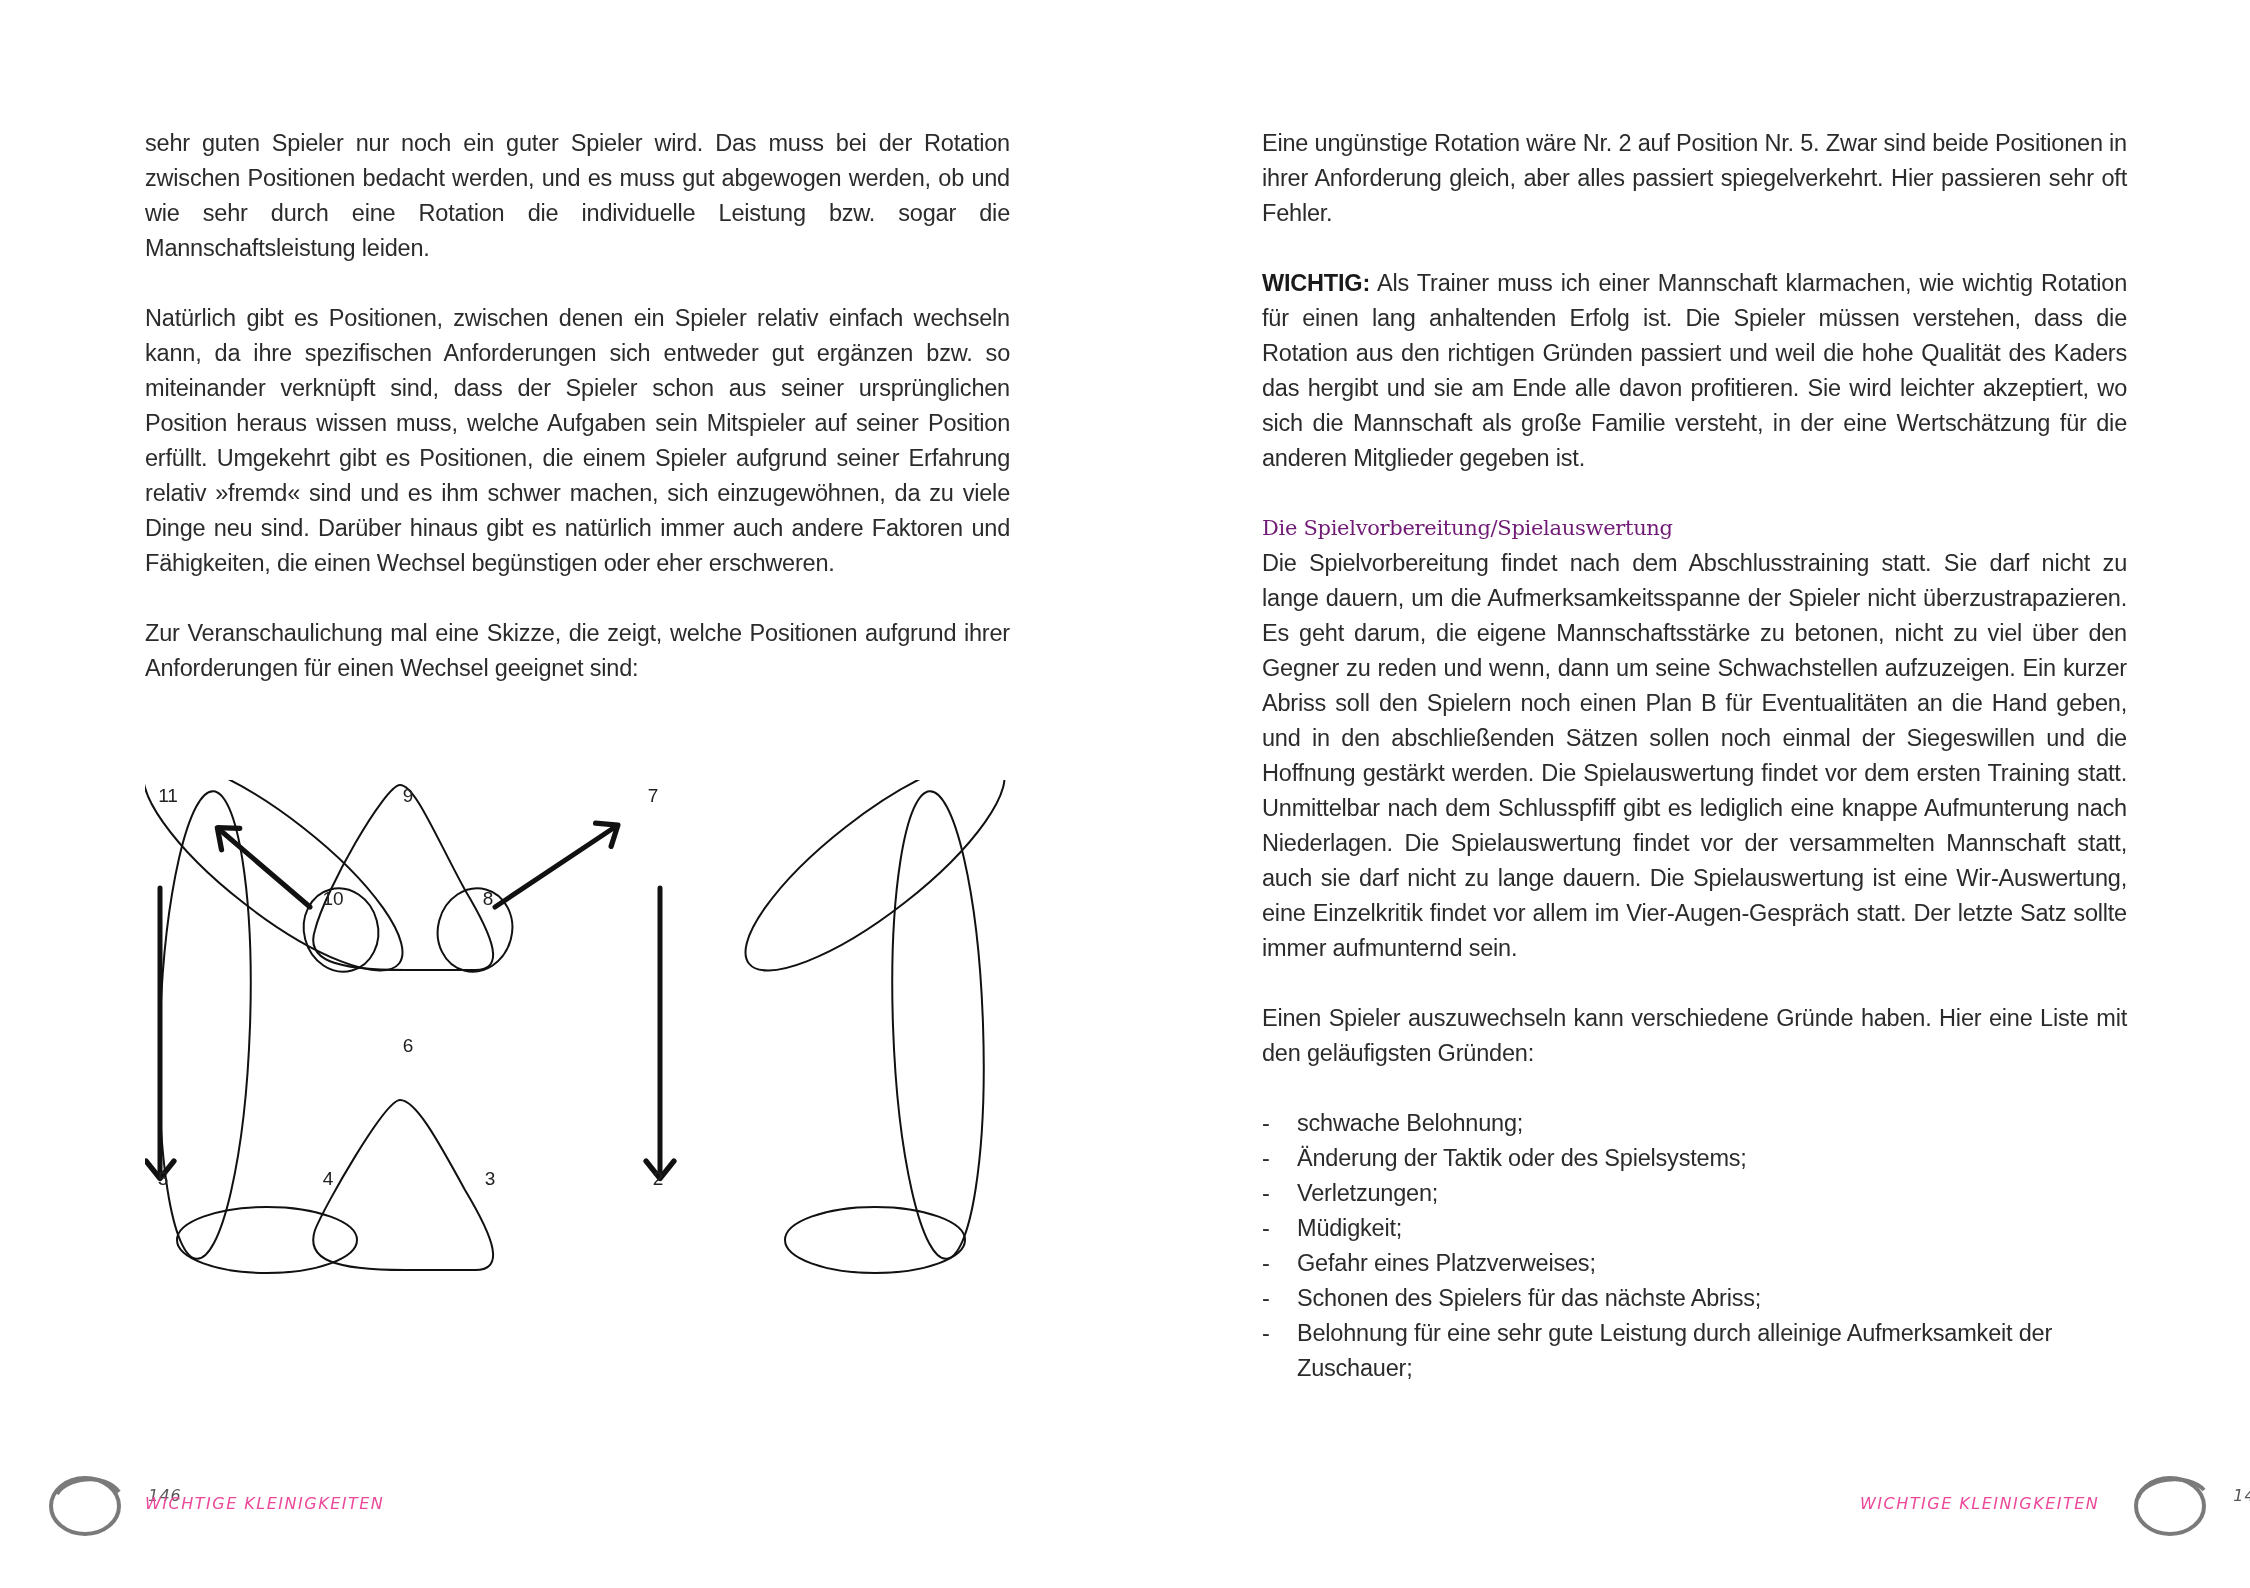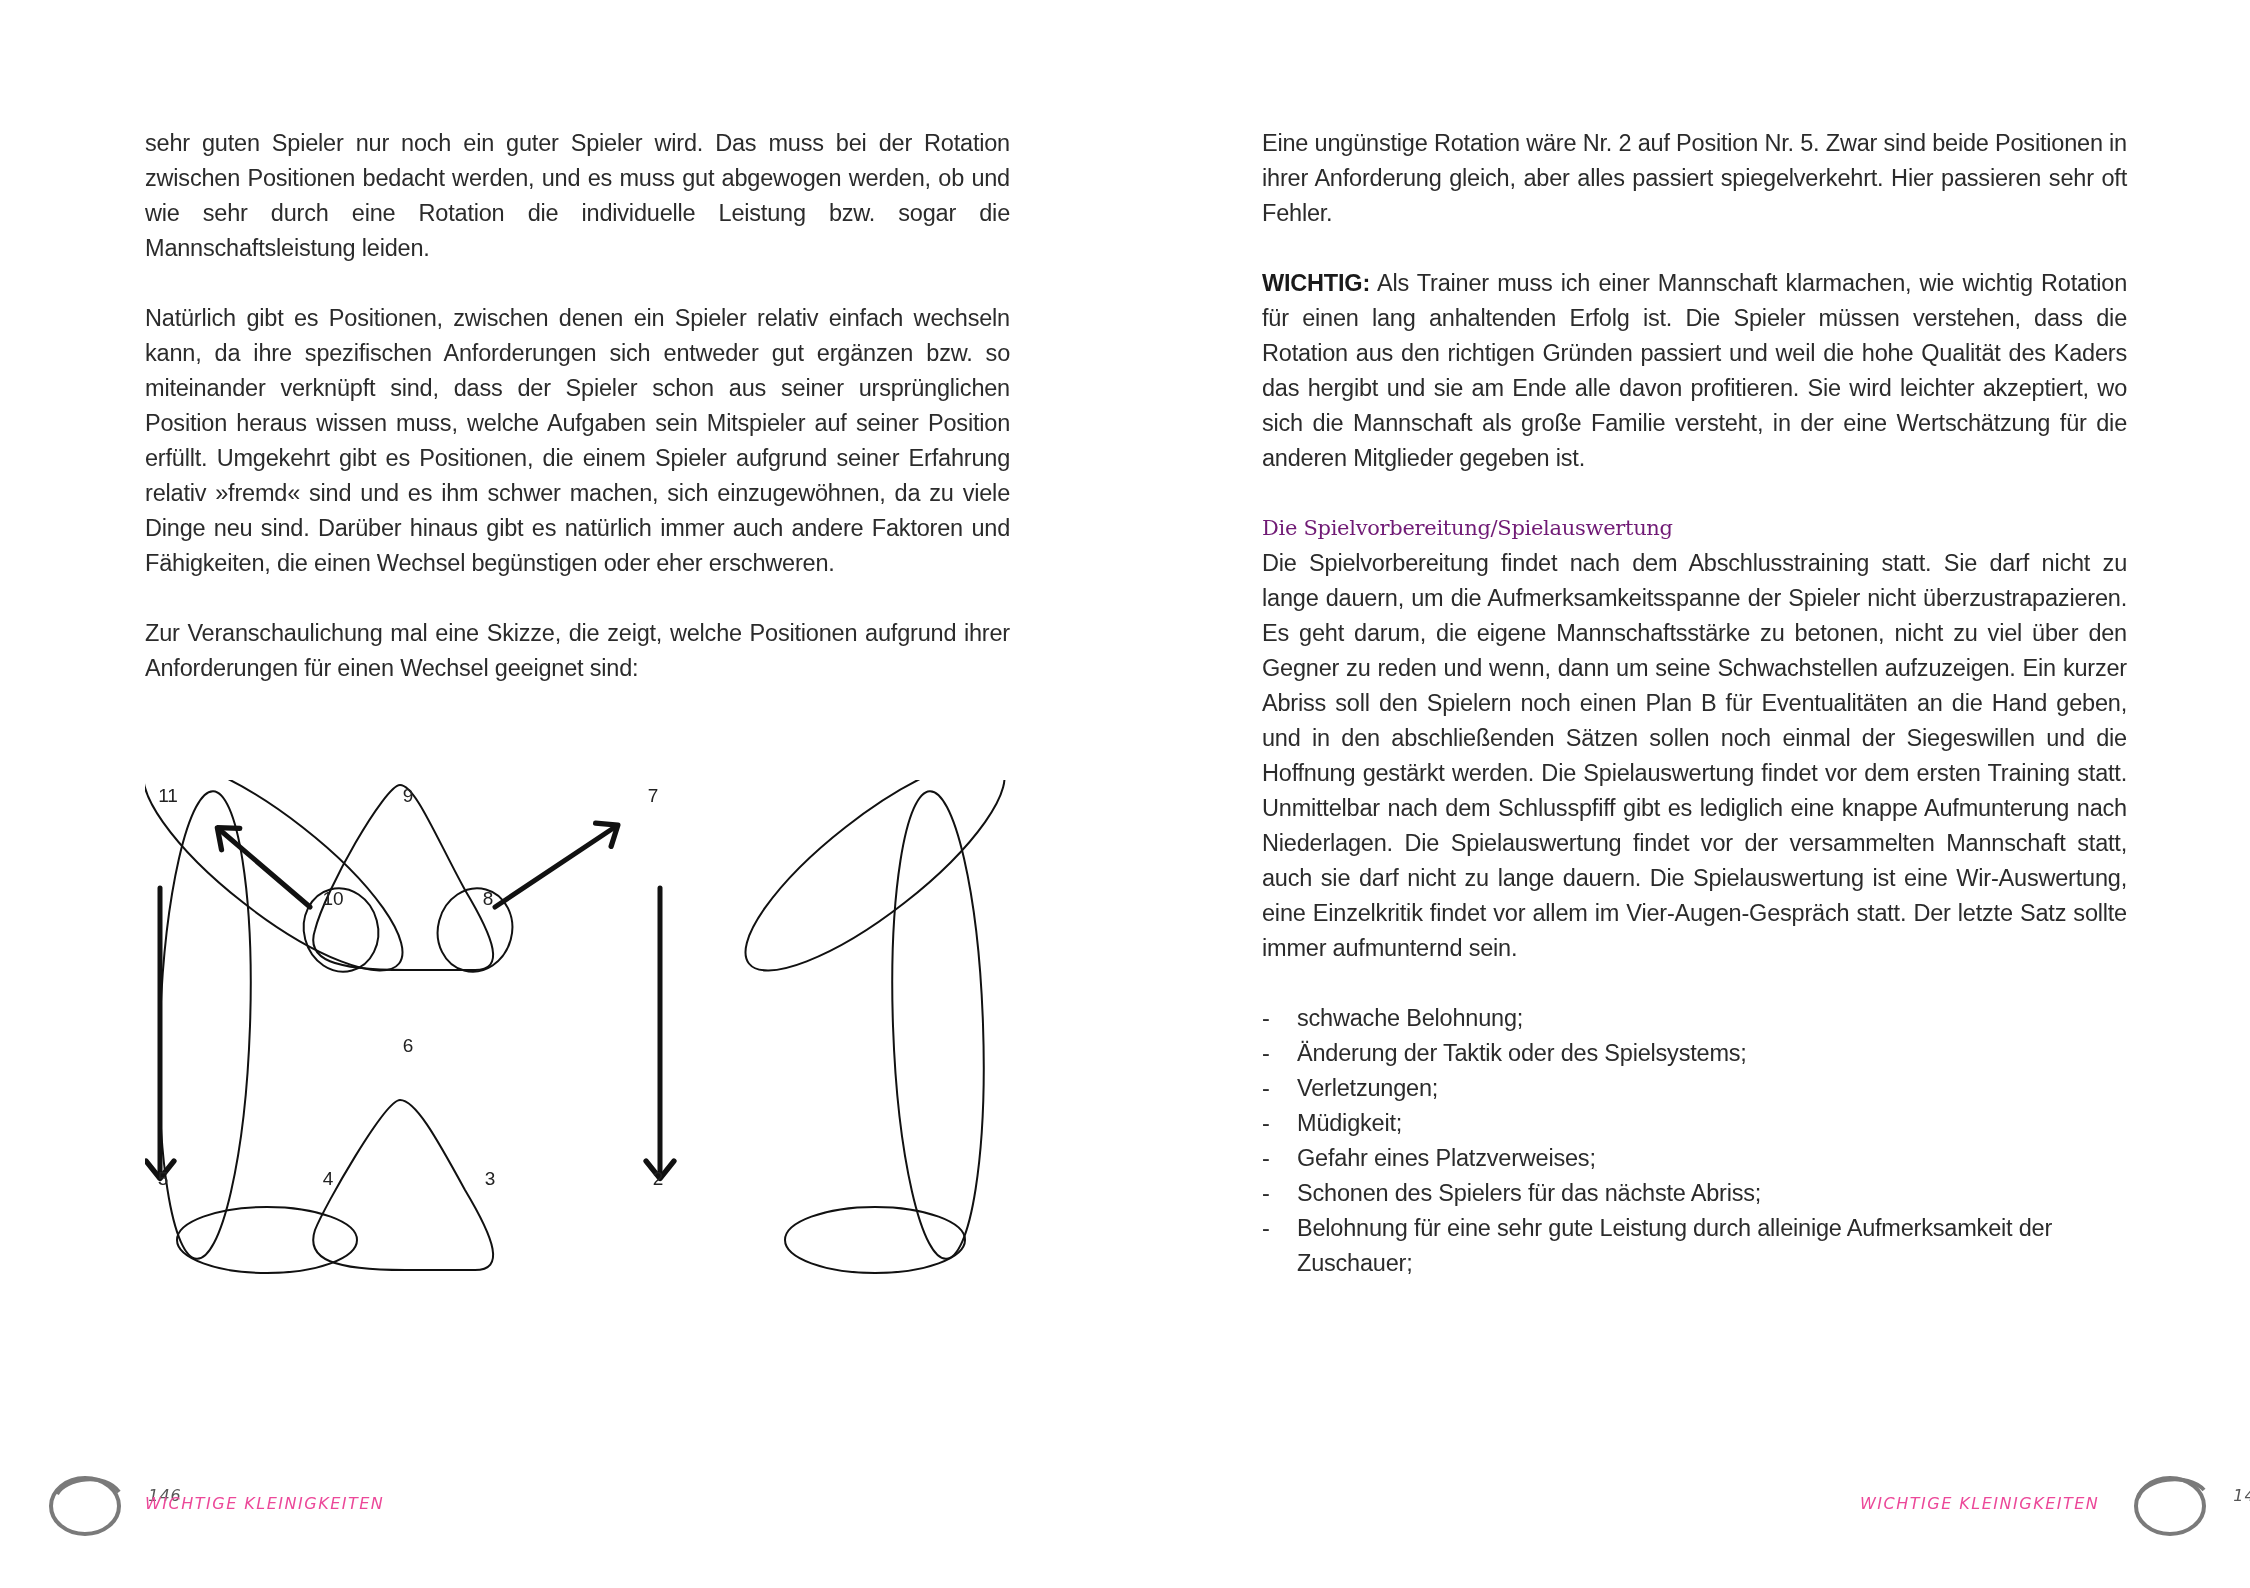--- a/index.html
+++ b/index.html
@@ -103,20 +103,21 @@
 </div>
 
 <div class="page page-right">
   <div class="text-block right-col" style="top:126px;">
     <p class="para">Eine ungünstige Rotation wäre Nr. 2 auf Position Nr. 5. Zwar sind beide Positionen in ihrer Anforderung gleich, aber alles passiert spiegelverkehrt. Hier passieren sehr oft Fehler.</p>
     <p class="para"><span class="kw">WICHTIG:</span><span> Als Trainer muss ich einer Mannschaft klarmachen, wie wichtig Rotation für einen lang anhaltenden Erfolg ist. Die Spieler müssen verstehen, dass die Rotation aus den richtigen Gründen passiert und weil die hohe Qualität des Kaders das hergibt und sie am Ende alle davon profitieren. Sie wird leichter akzeptiert, wo sich die Mannschaft als große Familie versteht, in der eine Wertschätzung für die anderen Mitglieder gegeben ist.</span></p>
 
     <h2 class="heading">Die Spielvorbereitung/Spielauswertung</h2>
     <p class="para">Die Spielvorbereitung findet nach dem Abschlusstraining statt. Sie darf nicht zu lange dauern, um die Aufmerksamkeitsspanne der Spieler nicht überzustrapazieren. Es geht darum, die eigene Mannschaftsstärke zu betonen, nicht zu viel über den Gegner zu reden und wenn, dann um seine Schwachstellen aufzuzeigen. Ein kurzer Abriss soll den Spielern noch einen Plan B für Eventualitäten an die Hand geben, und in den abschließenden Sätzen sollen noch einmal der Siegeswillen und die Hoffnung gestärkt werden. Die Spielauswertung findet vor dem ersten Training statt. Unmittelbar nach dem Schlusspfiff gibt es lediglich eine knappe Aufmunterung nach Niederlagen. Die Spielauswertung findet vor der versammelten Mannschaft statt, auch sie darf nicht zu lange dauern. Die Spielauswertung ist eine Wir-Auswertung, eine Einzelkritik findet vor allem im Vier-Augen-Gespräch statt. Der letzte Satz sollte immer aufmunternd sein.</p>
 
+    <p class="para">Einen Spieler auszuwechseln kann verschiedene Gründe haben. Hier eine Liste mit den geläufigsten Gründen:</p>
 
     <ul class="reasons">
       <li><span class="dash">-</span><span>schwache Belohnung;</span></li>
       <li><span class="dash">-</span><span>Änderung der Taktik oder des Spielsystems;</span></li>
       <li><span class="dash">-</span><span>Verletzungen;</span></li>
       <li><span class="dash">-</span><span>Müdigkeit;</span></li>
       <li><span class="dash">-</span><span>Gefahr eines Platzverweises;</span></li>
       <li><span class="dash">-</span><span>Schonen des Spielers für das nächste Abriss;</span></li>
       <li><span class="dash">-</span><span>Belohnung für eine sehr gute Leistung durch alleinige Aufmerksamkeit der Zuschauer;</span></li>
     </ul>

